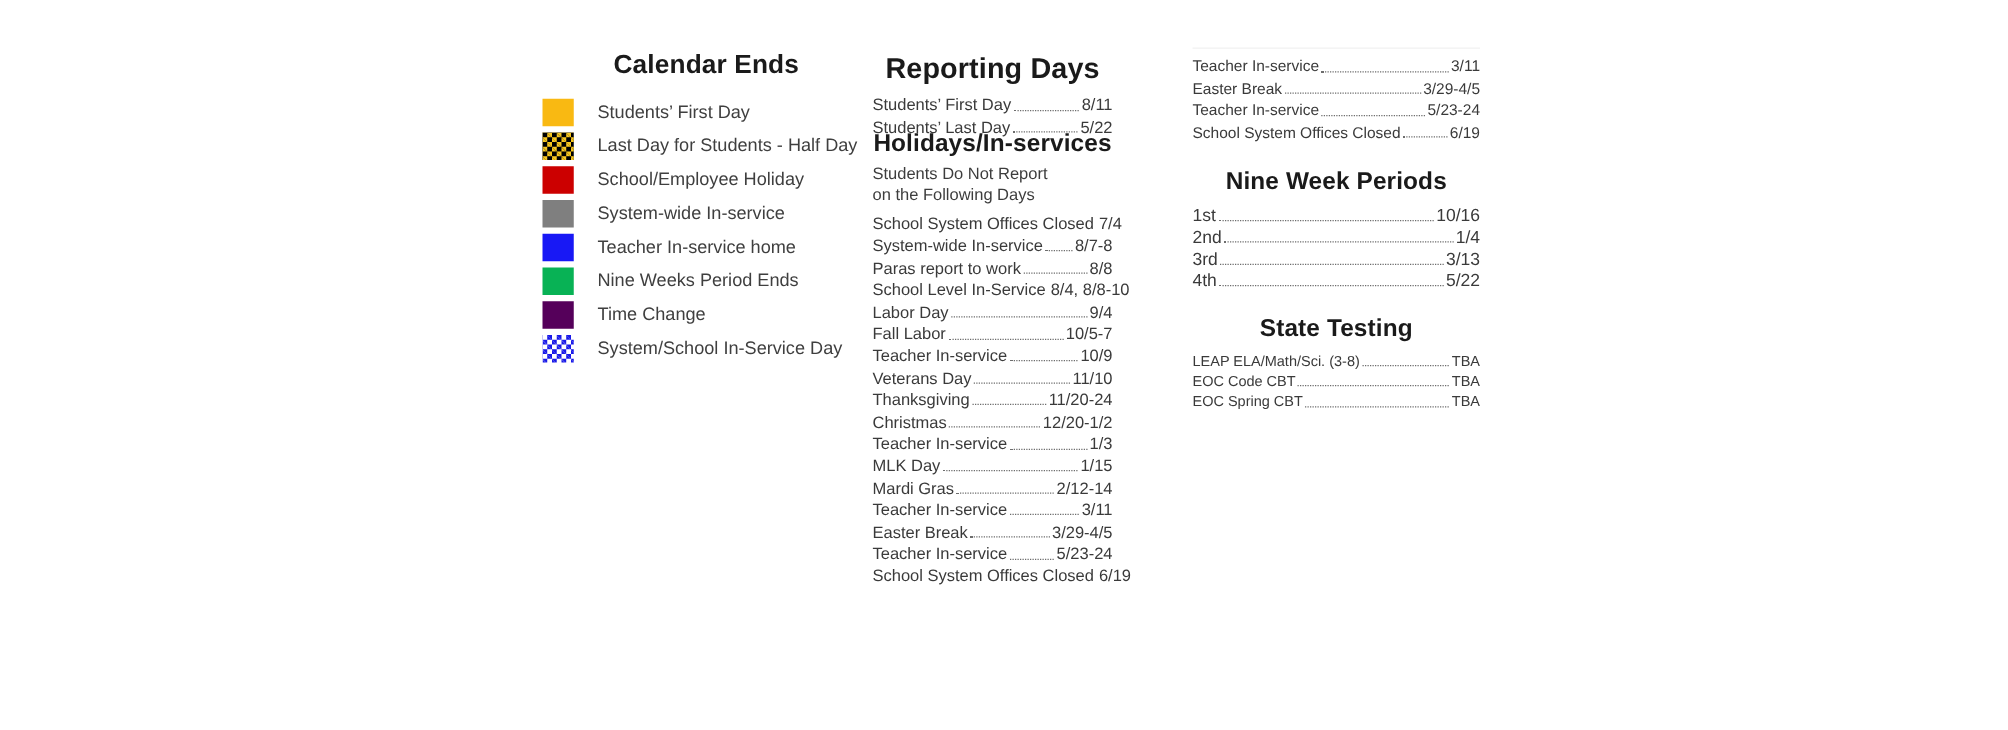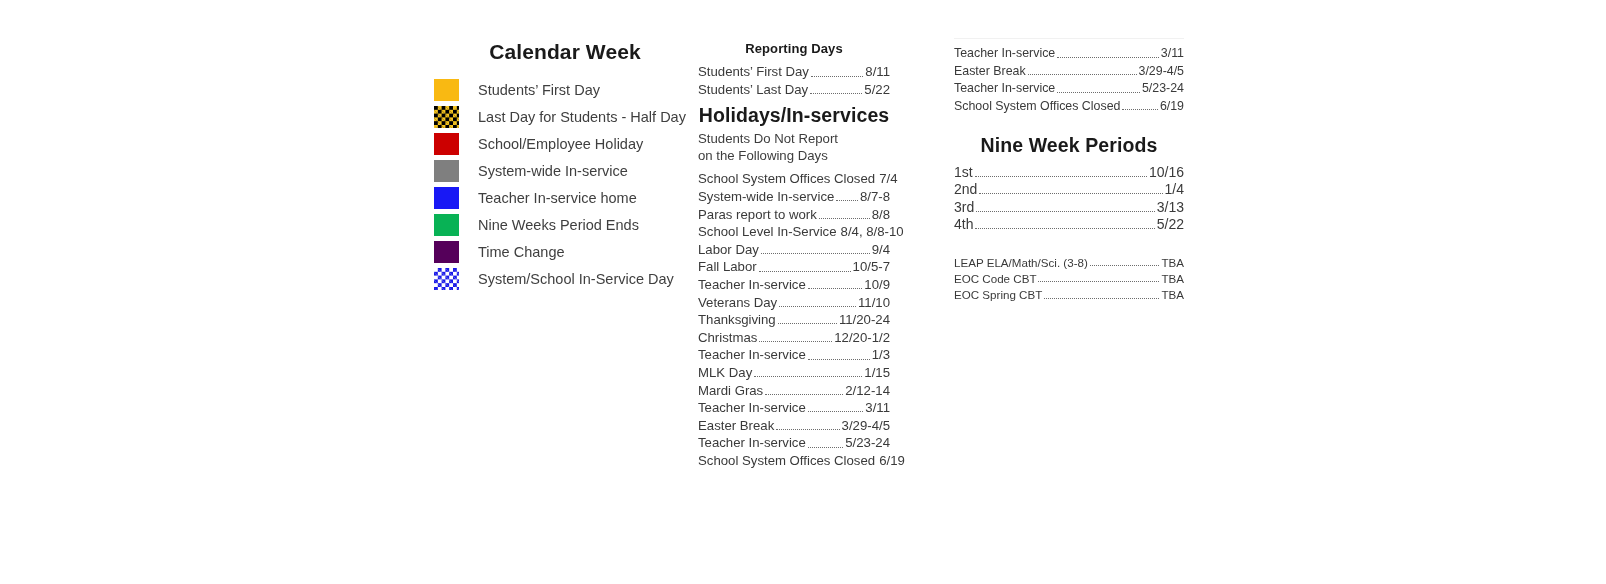--- a/index.html
+++ b/index.html
@@ -91,21 +91,21 @@
     color: #3f3f3f;
     white-space: nowrap;
   }
 
   
   #reporting-days {
     left: 698px;
     top: 41px;
     width: 192px;
   }
-  #reporting-days .section-title { font-size: 13px; margin: 0 0 5px 0; }
+  #reporting-days .section-title { font-size: 23px; margin: 0 0 5px 0; }
   #reporting-days .leader-row,
   #holidays .leader-row { font-size: 13.2px; height: 17.6px; }
 
   #holidays {
     left: 698px;
     top: 104px;
     width: 192px;
   }
   #holidays .section-title { font-size: 19.5px; margin: 0 0 3px 0; }
   #holidays .sub-note { font-size: 13.2px; line-height: 17px; }
@@ -127,21 +127,21 @@
   #nine-week-periods .section-title { font-size: 19.5px; margin: 0 0 4px 0; }
   #nine-week-periods .leader-row { font-size: 14px; height: 17.5px; }
   #state-testing { margin-top: 21px; }
   #state-testing .section-title { font-size: 19.5px; margin: 0 0 4px 0; }
   #state-testing .leader-row { font-size: 11.6px; height: 16.2px; }
 </style>
 </head>
 <body>
 
 <div class="col" id="calendar-code">
-  <div class="section-title">Calendar Week</div>
+  <div class="section-title">Calendar Ends</div>
   <ul class="legend-list">
       <li class="legend-item">
         <span class="swatch" style="background-color: rgb(249, 185, 18);"></span>
         <span class="legend-label">Students’ First Day</span>
       </li>
       <li class="legend-item">
         <span class="swatch check-gold"></span>
         <span class="legend-label">Last Day for Students - Half Day</span>
       </li>
       <li class="legend-item">
@@ -325,20 +325,21 @@
         </div>
         <div class="leader-row">
           <span class="lbl">4th</span>
           <span class="dots"></span>
           <span class="val">5/22</span>
         </div>
       </div>
   </div>
 
   <div id="state-testing">
+    <div class="section-title">State Testing</div>
     <div class="rows">
         <div class="leader-row">
           <span class="lbl">LEAP ELA/Math/Sci. (3-8)</span>
           <span class="dots"></span>
           <span class="val">TBA</span>
         </div>
         <div class="leader-row">
           <span class="lbl">EOC Code CBT</span>
           <span class="dots"></span>
           <span class="val">TBA</span>

